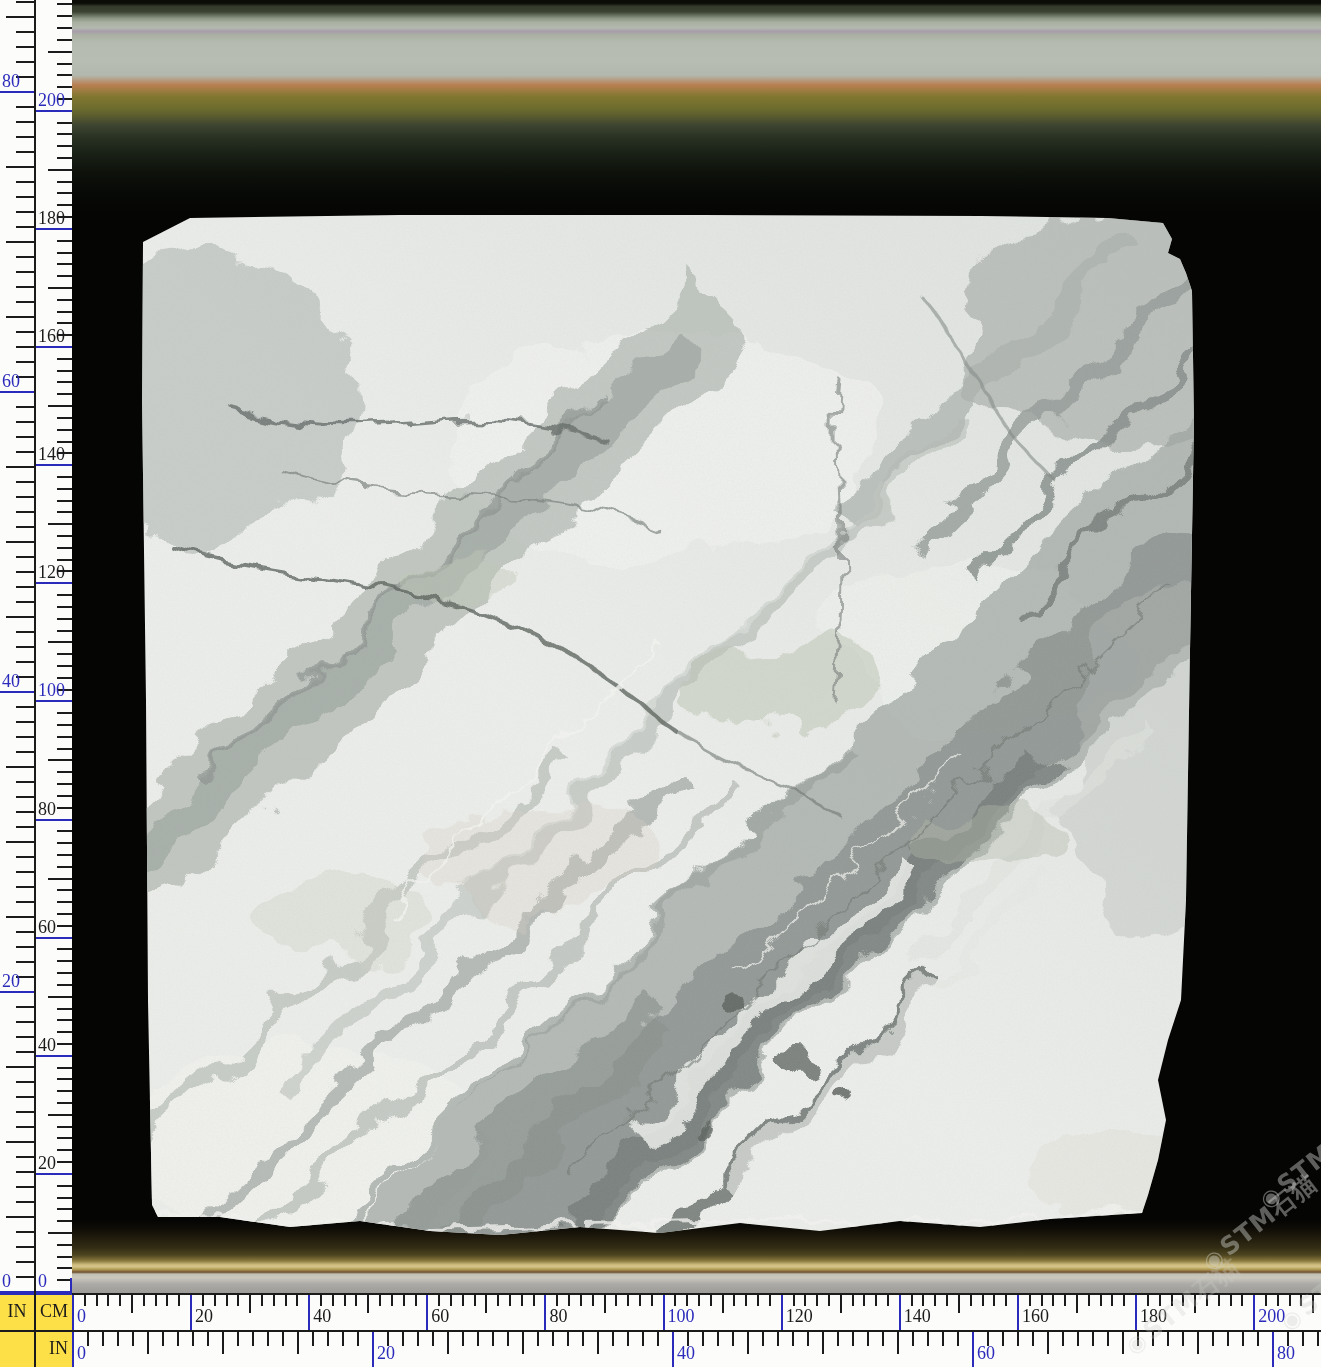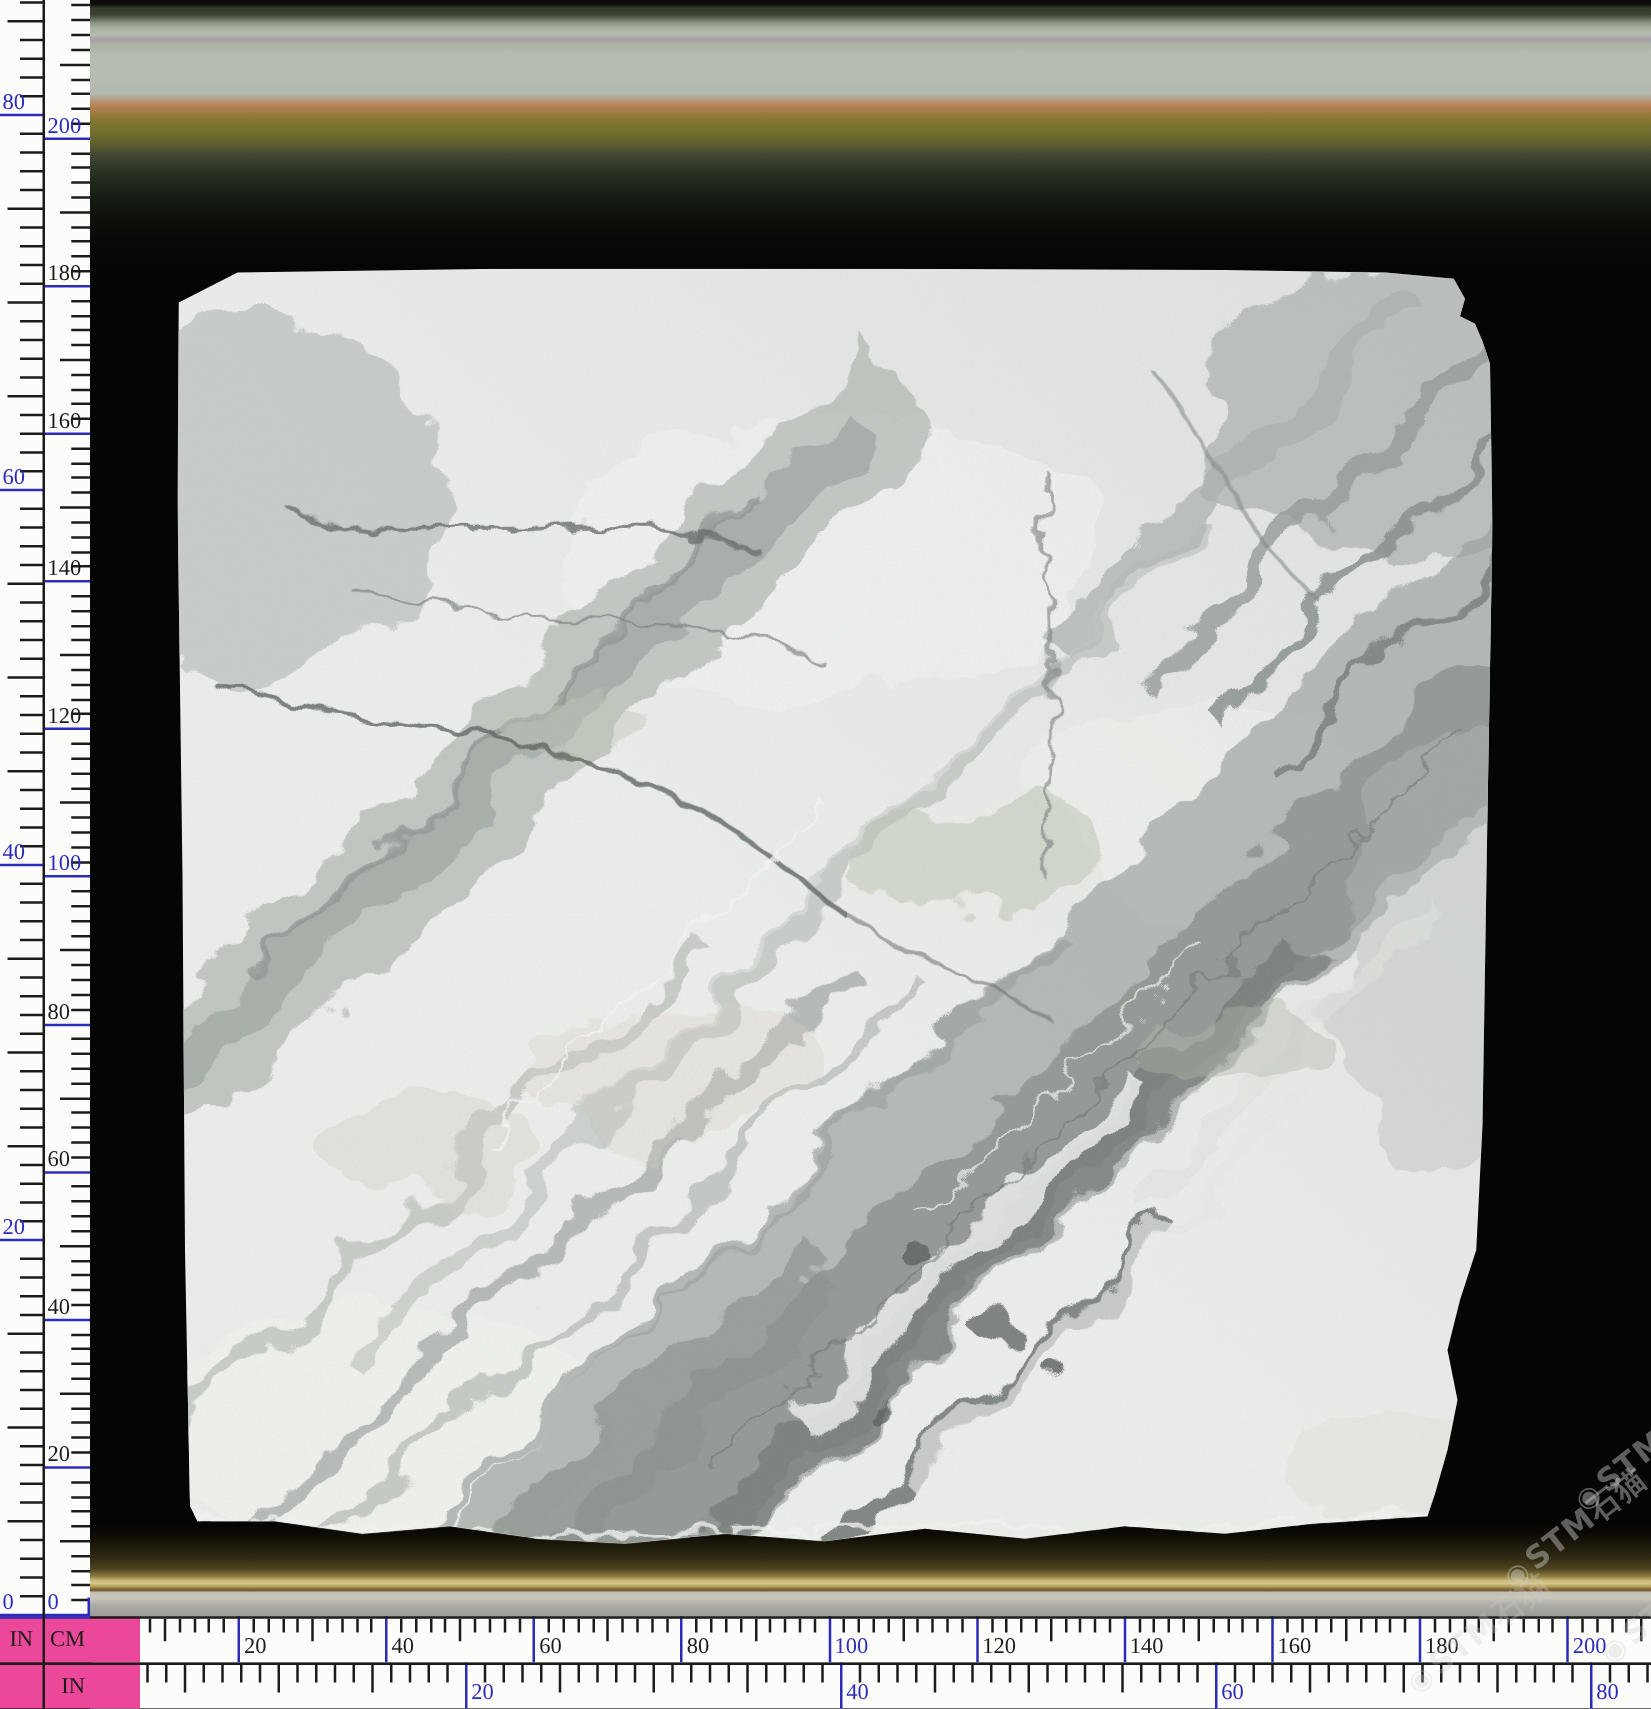--- a/index.html
+++ b/index.html
@@ -42,21 +42,21 @@
   .hrow-cm{top:1293px;} .hrow-in{top:1330px;}
   .htick{position:absolute;top:2px;width:2px;background:#1b1b1b;}
   .bline-h{position:absolute;top:0;width:2px;height:100%;}
   .hlabel{position:absolute;top:13px;font-size:18px;line-height:20px;}
   .sep{position:absolute;height:2px;z-index:20;}
   .sep-cm-black{left:72px;top:1293px;width:1249px;background:#1b1b1b;}
   .sep-cm-blue{left:0;top:1293px;width:72px;}
   .sep-in{left:0;top:1330px;width:1321px;background:#1b1b1b;}
   .blue-notch{position:absolute;left:70px;top:1278px;width:2px;height:15px;z-index:21;}
   
-  .corner-row{position:absolute;left:0;width:72px;height:37px;background:#ec4899;z-index:15;padding-left:40px;}
+  .corner-row{position:absolute;left:0;width:72px;height:37px;background:#fde047;z-index:15;}
   .corner-r1{top:1293px;} .corner-r2{top:1330px;}
   .corner-cell{position:absolute;top:0;height:37px;font-size:18px;line-height:37px;color:#1b1b1b;}
   .cc-in{left:0;width:34px;text-align:center;}
   .cc-cm{left:36px;width:36px;text-align:center;}
   .cc-in2{left:36px;width:32px;text-align:right;}
 </style>
 </head>
 <body>
 
 <div class="stage">

